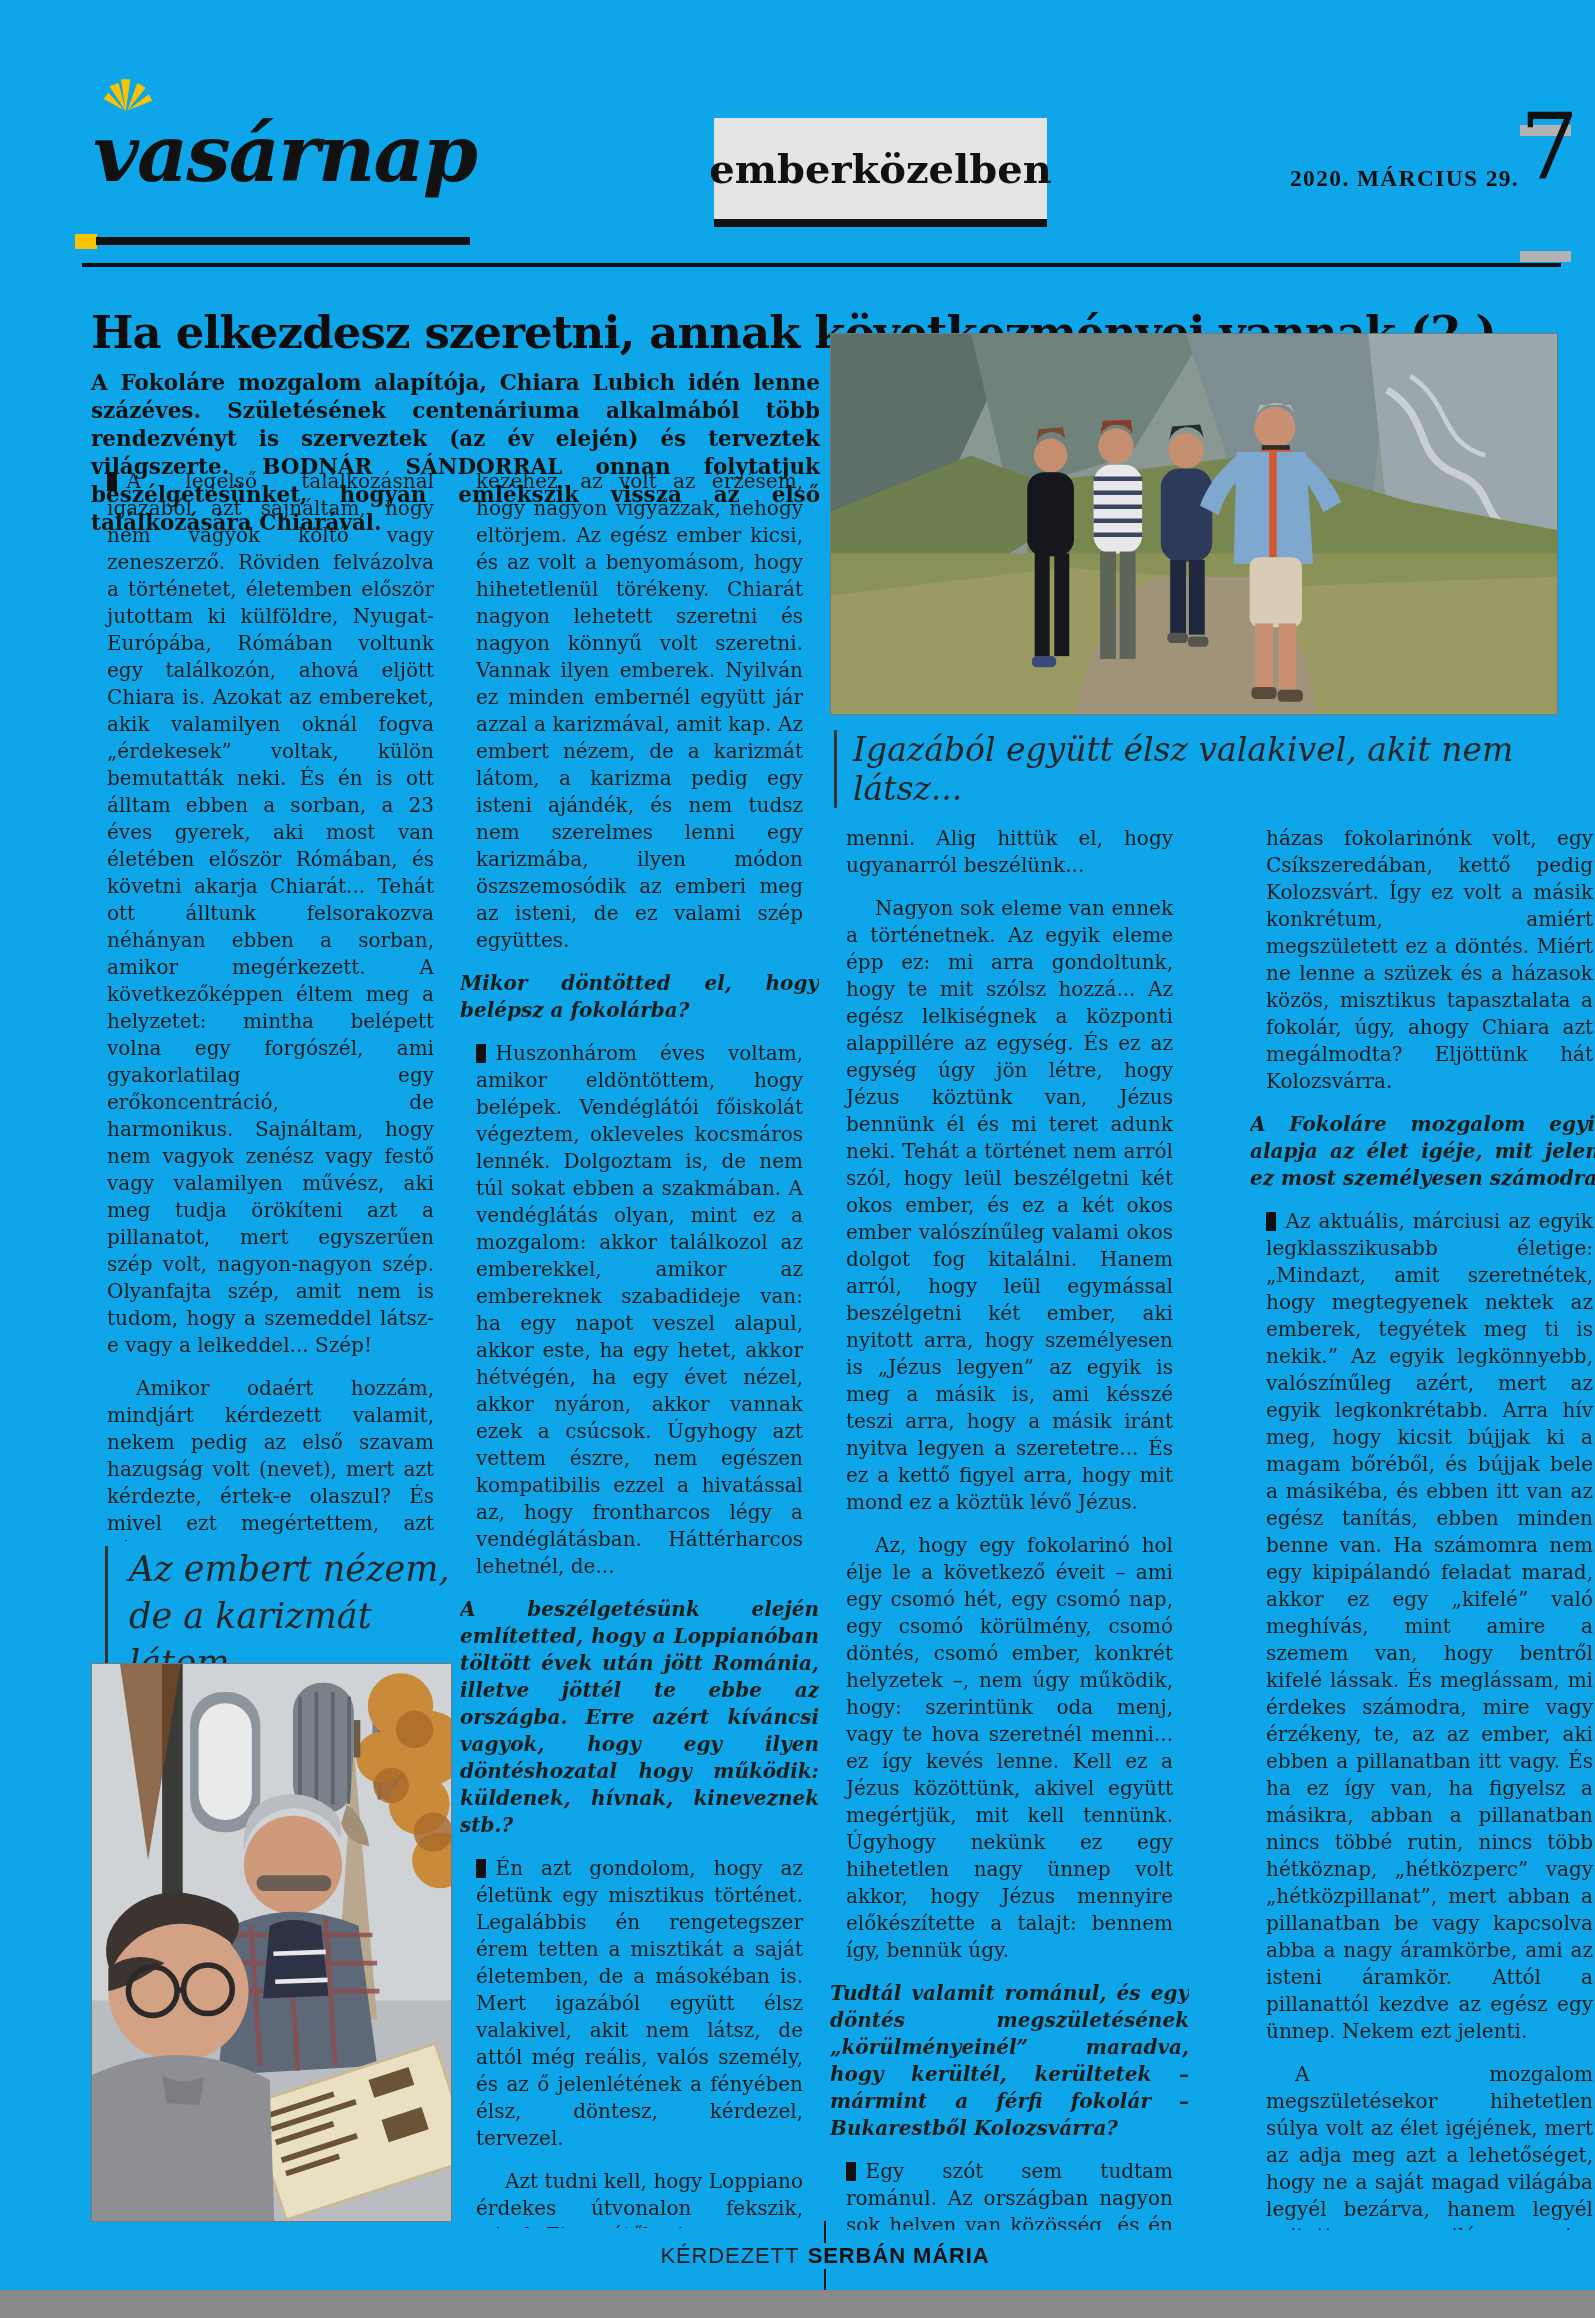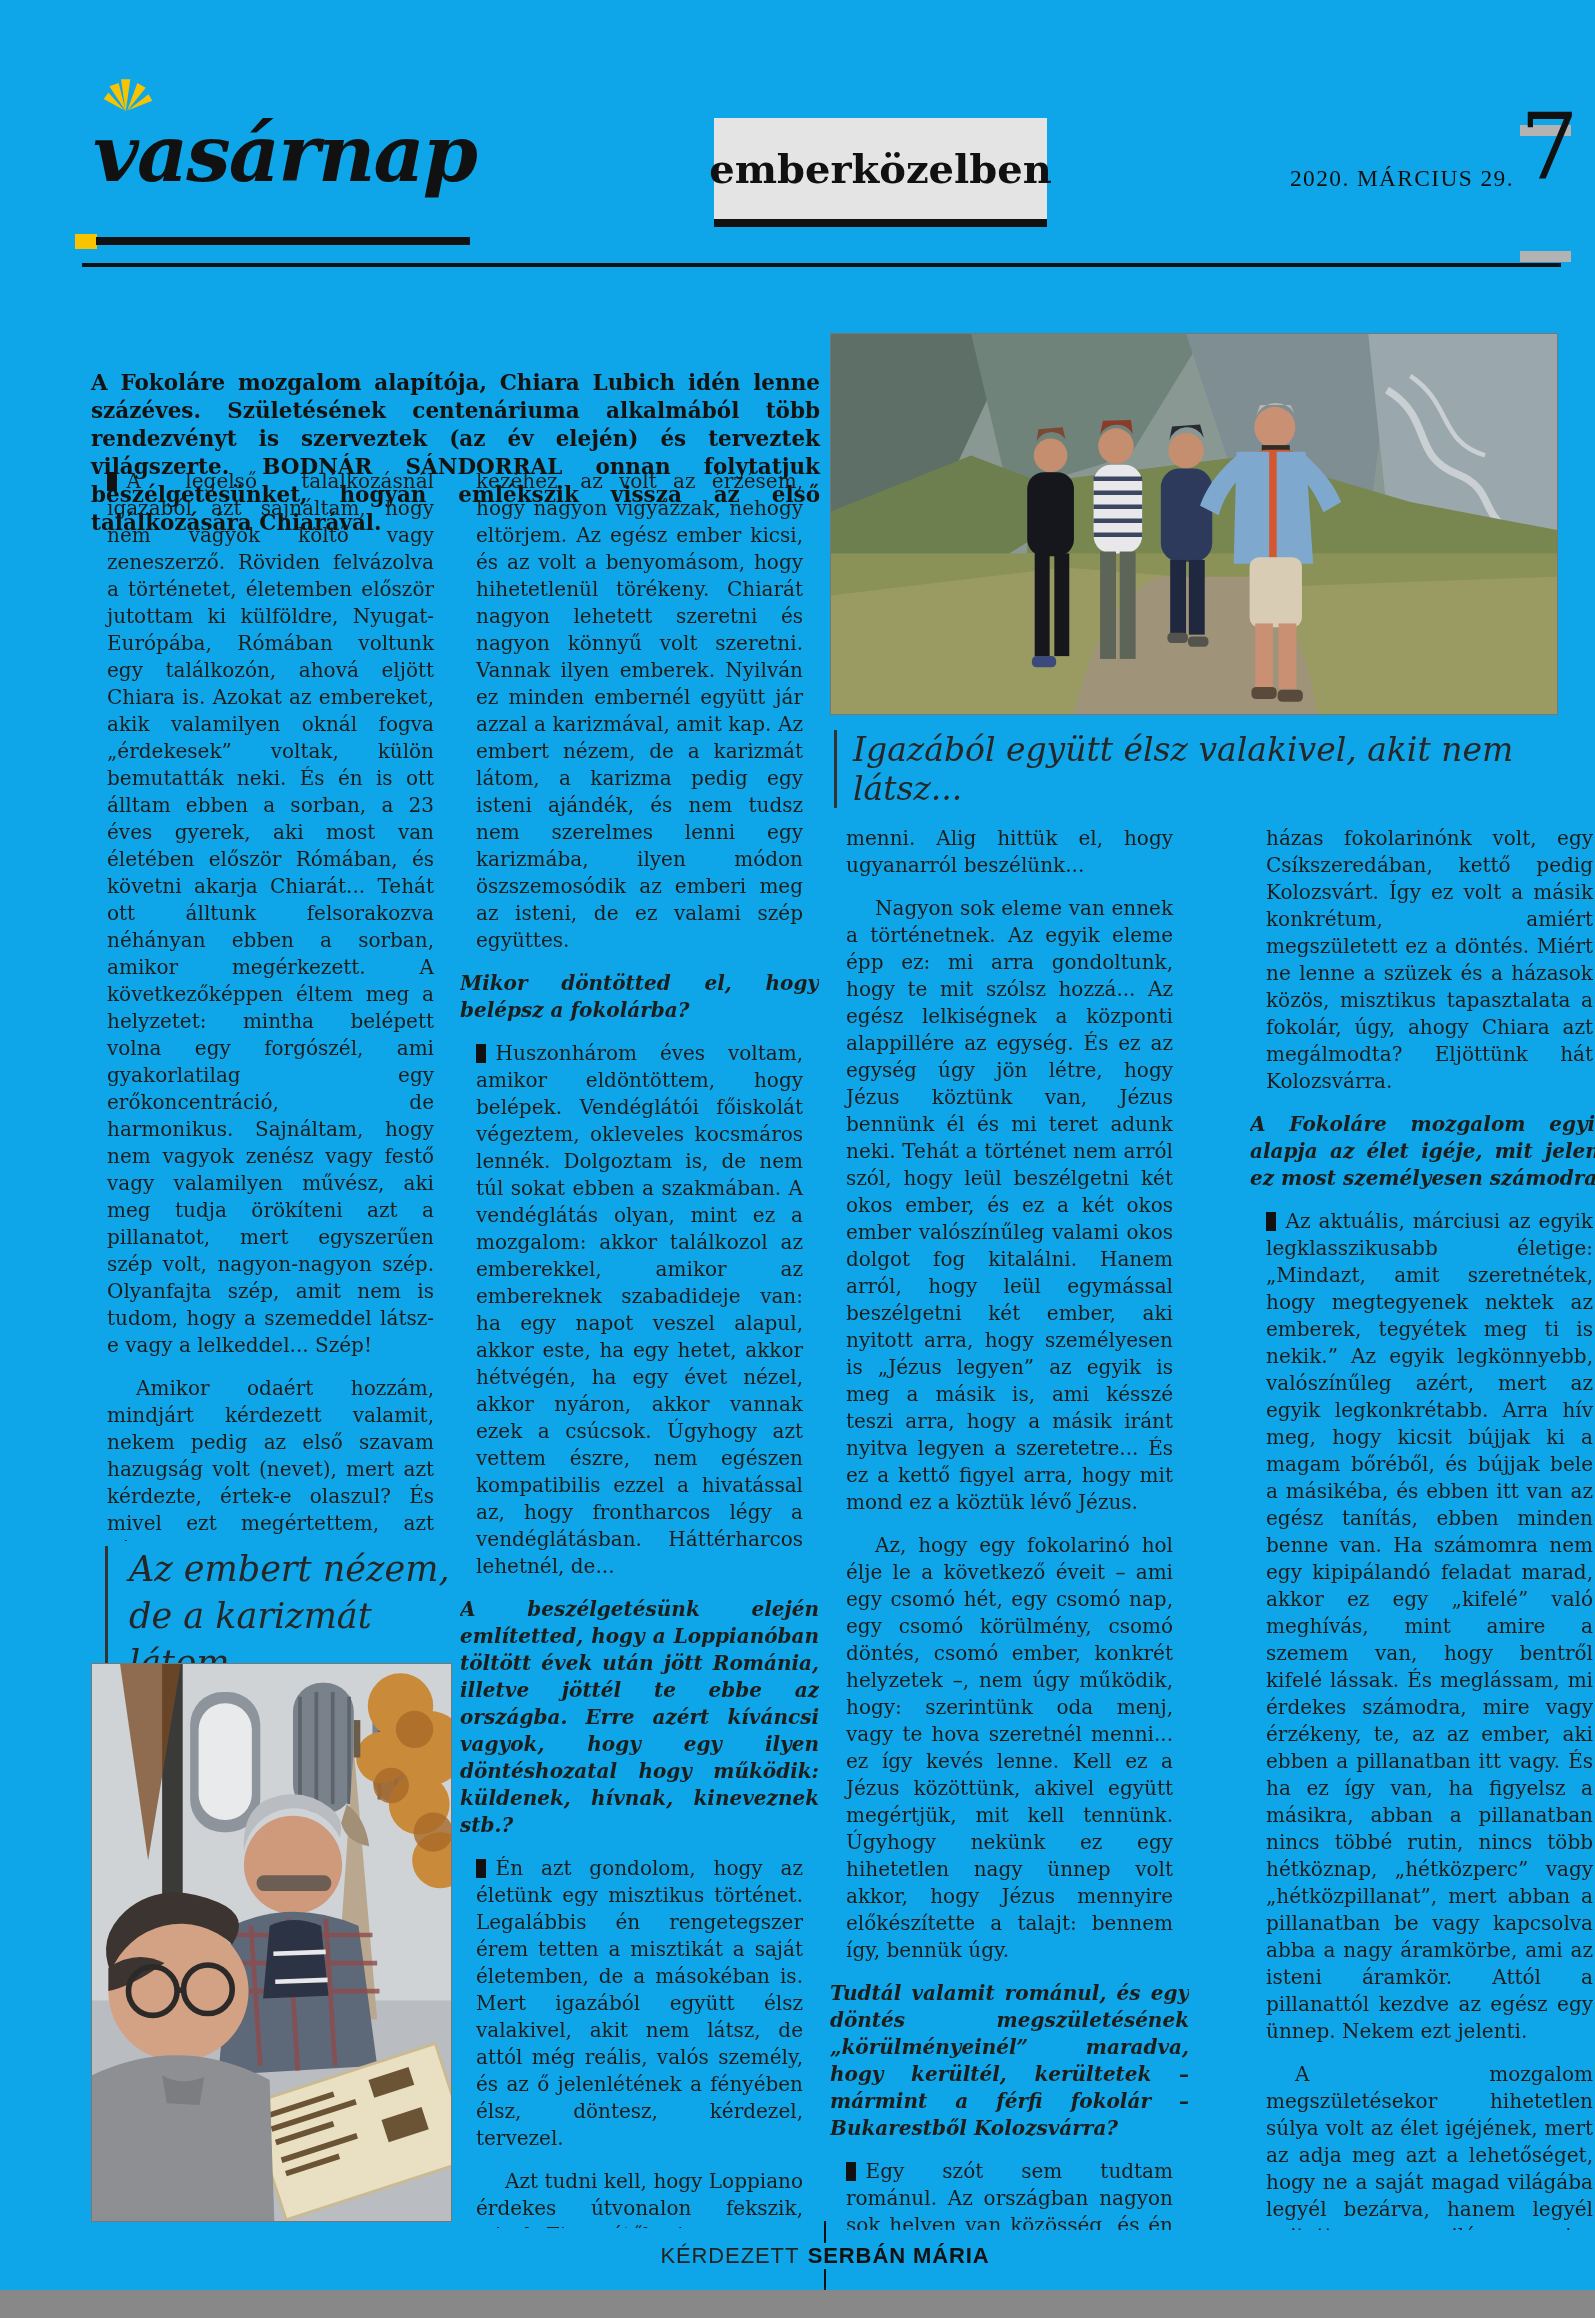--- a/index.html
+++ b/index.html
@@ -9,21 +9,21 @@
   
   .logo{position:absolute;left:93px;top:107px;font-style:italic;font-weight:bold;
         font-size:79px;letter-spacing:-1.9px;color:#111;}
   .logo-underline{position:absolute;left:96px;top:237px;width:374px;height:7.5px;background:#111;}
   .logo-yellow{position:absolute;left:75px;top:234px;width:21.5px;height:15px;background:#f8c300;}
   .sun{position:absolute;left:100px;top:70px;}
   .section-box{position:absolute;left:714px;top:118px;width:333px;height:101px;background:#e4e4e4;
                border-bottom:8.4px solid #111;display:flex;align-items:center;justify-content:center;}
   .section-box span{font-weight:bold;font-size:40px;color:#111;}
   .issue-date{position:absolute;left:1290px;top:165px;font-family:"Liberation Serif",serif;
-              font-size:23.4px;letter-spacing:1.4px;color:#111;}
+              font-size:23.4px;letter-spacing:1.4px;color:#111;font-weight:bold;}
   .pageno{position:absolute;left:1520px;top:102px;font-size:92px;font-weight:normal;color:#111;line-height:1;}
   .graybar{position:absolute;width:51px;height:11.2px;background:#b3b3b3;}
   .rule-top{position:absolute;left:82px;top:263px;width:1479px;height:4.2px;background:#111;}
 
   
   .headline{position:absolute;left:91px;top:276px;width:1468px;font-size:45px;font-weight:bold;
             letter-spacing:-0.9px;color:#0d0d0d;white-space:nowrap;}
   .lead{position:absolute;left:91px;top:347px;width:729px;font-size:21.5px;line-height:28px;
         font-weight:bold;color:#151210;text-align:justify;}
 
@@ -88,20 +88,21 @@
   </div>
 
   <div class="issue-date">2020. MÁRCIUS 29.</div>
 
   <div class="graybar" style="left:1520px;top:125px;"></div>
   <div class="pageno">7</div>
   <div class="graybar" style="left:1520px;top:251px;"></div>
 
   <div class="rule-top"></div>
 
+  <h1 class="headline">Ha elkezdesz szeretni, annak következményei vannak (2.)</h1>
   <p class="lead">A Fokoláre mozgalom alapítója, Chiara Lubich idén lenne százéves. Születésének centenáriuma alkalmából több rendezvényt is szerveztek (az év elején) és terveztek világszerte. BODNÁR SÁNDORRAL onnan folytatjuk beszélgetésünket, hogyan emlékszik vissza az első találkozására Chiarával.</p>
 
   <div class="photo-main">
     <svg width="726" height="380" viewBox="0 0 1554 814" preserveAspectRatio="none">
       <rect width="1554" height="814" fill="#8a9894"></rect>
       <polygon points="0,0 400,0 260,300 0,420" fill="#5d6f66"></polygon>
       <polygon points="300,0 800,0 640,260 380,340" fill="#70837b"></polygon>
       <polygon points="760,0 1200,0 1160,340 860,300" fill="#7e8e93"></polygon>
       <polygon points="1150,0 1554,0 1554,420 1190,380" fill="#9aa7ad"></polygon>
       <path d="M1190,120 C1290,180 1240,260 1340,300 C1430,336 1380,400 1480,430" stroke="#c9cfd2" stroke-width="16" fill="none"></path>

